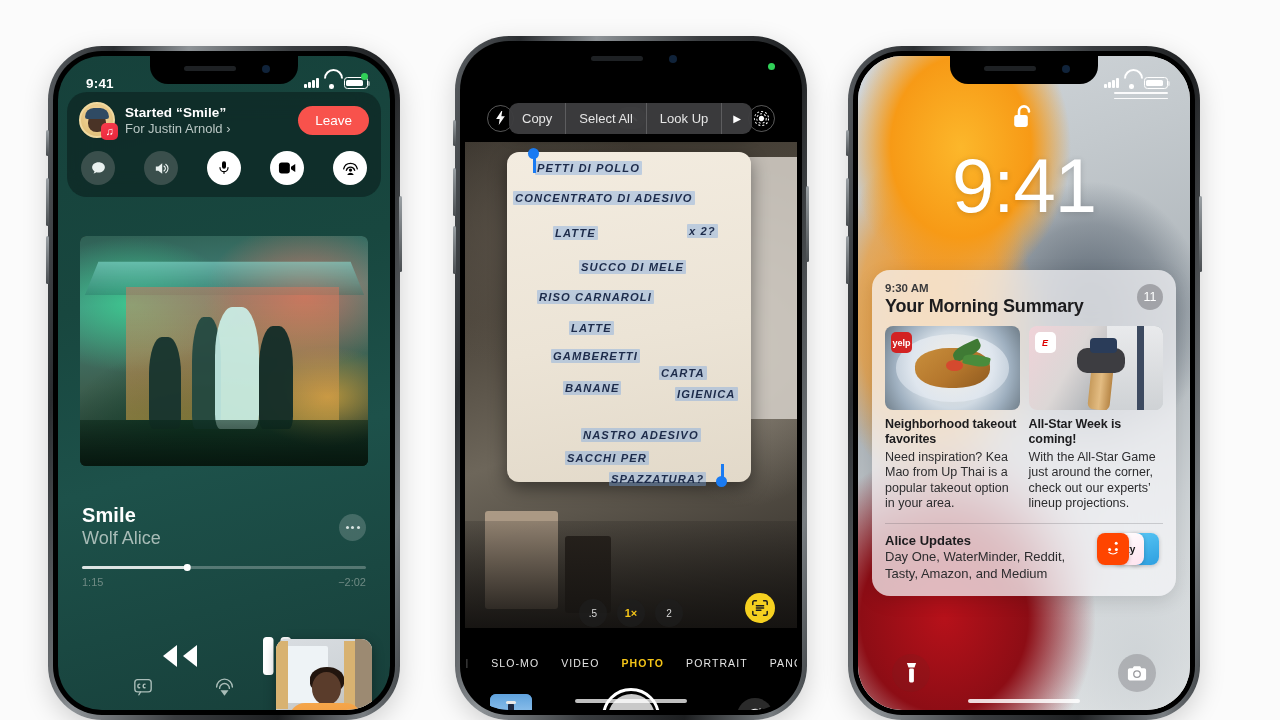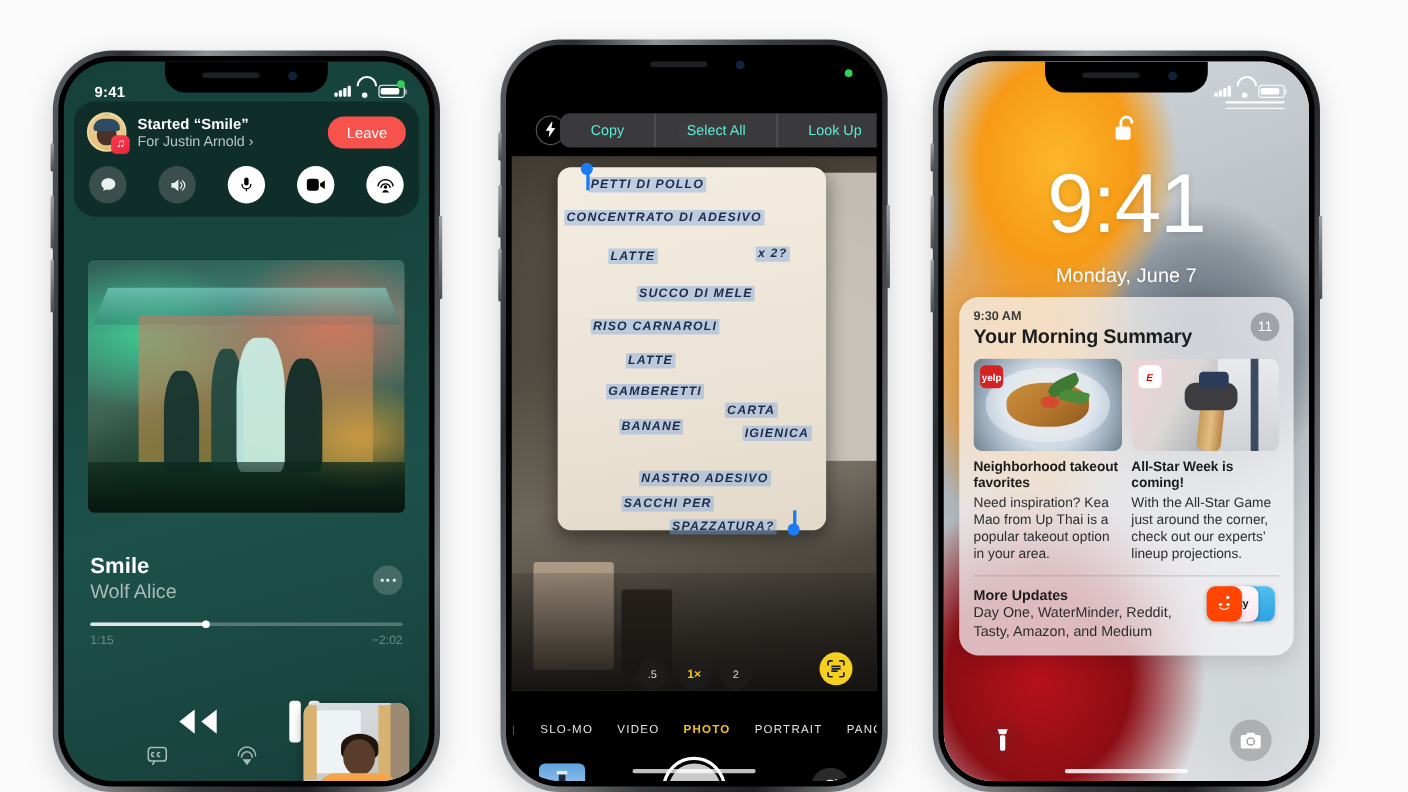--- a/index.html
+++ b/index.html
@@ -220,21 +220,21 @@
   .sel-bar{position:absolute;width:2.5px;height:17px;background:#1a7bf2;z-index:24;}
 
   .edit-menu{
     position:absolute; left:44px; top:57px; z-index:40;
     display:flex; align-items:stretch;
     background:rgba(60,60,62,.96);
     border-radius:9px; overflow:hidden;
     box-shadow:0 3px 12px rgba(0,0,0,.5);
     font-size:13px;
   }
-  .edit-menu .mi{ padding:8px 28px; cursor:pointer; color:#5eead4; white-space:nowrap;}
+  .edit-menu .mi{ padding:8px 13px; cursor:pointer; color:#e5e5e5; white-space:nowrap;}
   .edit-menu .sep{width:1px;background:rgba(255,255,255,.18);}
   .edit-menu .arrowcell{ padding:8px 11px; display:flex;align-items:center;cursor:pointer;}
 
   .cam-top{position:absolute;top:48px;left:0;right:0;height:48px;display:flex;align-items:center;justify-content:space-between;padding:0 22px;z-index:30;}
   .cam-rndbtn{width:27px;height:27px;border-radius:50%;border:1px solid rgba(255,255,255,.35);display:flex;align-items:center;justify-content:center;cursor:pointer;}
   .cam-chev{width:30px;height:22px;border-radius:11px;background:rgba(100,100,100,.5);display:flex;align-items:center;justify-content:center;cursor:pointer;}
 
   .zoomrow{position:absolute;left:0;right:0;top:547px;height:40px;display:flex;align-items:center;justify-content:center;gap:10px;z-index:34;}
   .zbtn{width:28px;height:28px;border-radius:50%;background:rgba(30,30,30,.62);display:flex;align-items:center;justify-content:center;font-size:10px;color:#d8d8d8;cursor:pointer;}
   .zbtn.active{color:#f5c518;font-weight:bold;font-size:11px;}
@@ -653,21 +653,20 @@
           </div>
 
         <div class="lock-ico">
           <svg width="26" height="30" viewBox="0 0 26 30" fill="none">
             <path d="M8 12V8.4A5 5 0 0 1 18 8.4" stroke="#fff" stroke-width="2.6" stroke-linecap="round"></path>
             <rect x="3.2" y="12" width="13.6" height="12" rx="2.4" fill="#fff"></rect>
           </svg>
         </div>
 
         <div class="lock-time">9:41</div>
-        <div class="lock-date">Monday, June 7</div>
 
         <div class="notif">
           <div class="nf-head">
             <div>
               <div class="nf-time">9:30 AM</div>
               <div class="nf-title">Your Morning Summary</div>
             </div>
             <div class="nf-count">11</div>
           </div>
 
@@ -699,21 +698,21 @@
               </div>
               <div class="nf-h">All-Star Week is coming!</div>
               <div class="nf-b">With the All-Star Game just around the corner, check out our experts’ lineup projections.</div>
             </div>
           </div>
 
           <div class="nf-div"></div>
 
           <div class="nf-more-row">
             <div>
-              <div class="nf-more-h">More Updates</div>
+              <div class="nf-more-h">Alice Updates</div>
               <div class="nf-more-b">Day One, WaterMinder, Reddit, Tasty, Amazon, and Medium</div>
             </div>
             <div class="appstack">
               <div class="ai a3"></div>
               <div class="ai a2">sty</div>
               <div class="ai a1">
                 <svg width="20" height="20" viewBox="0 0 20 20" fill="#fff">
                     <circle cx="6.6" cy="10.4" r="1.5"></circle>
                     <circle cx="13.4" cy="10.4" r="1.5"></circle>
                     <path d="M6 13.4c1.1 1.1 2.4 1.6 4 1.6s2.9-.5 4-1.6" stroke="#fff" stroke-width="1.2" fill="none" stroke-linecap="round"></path>

